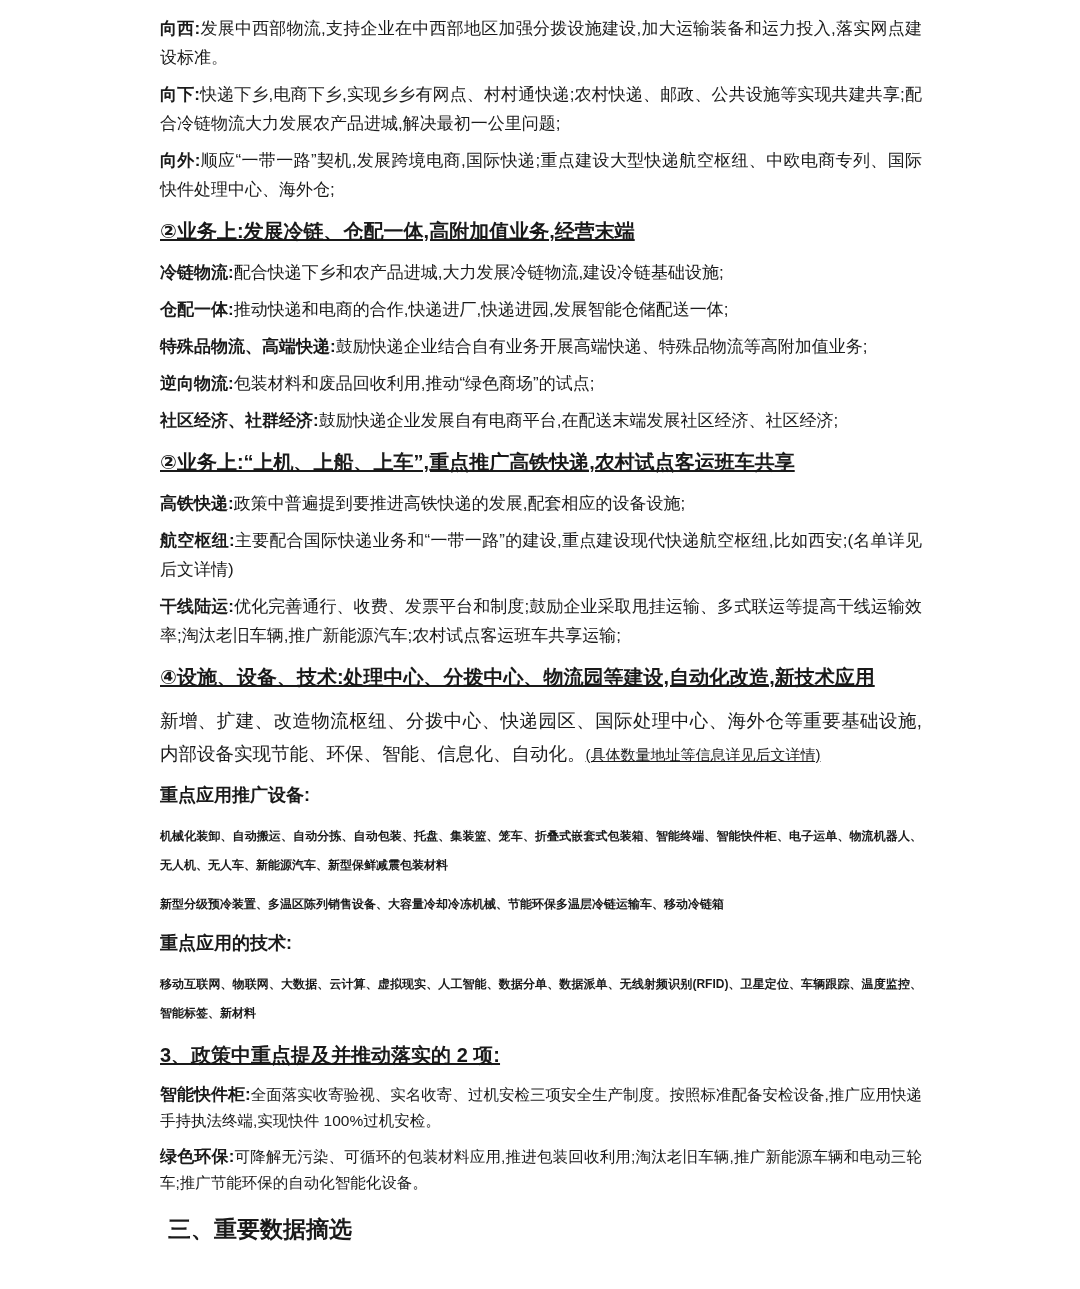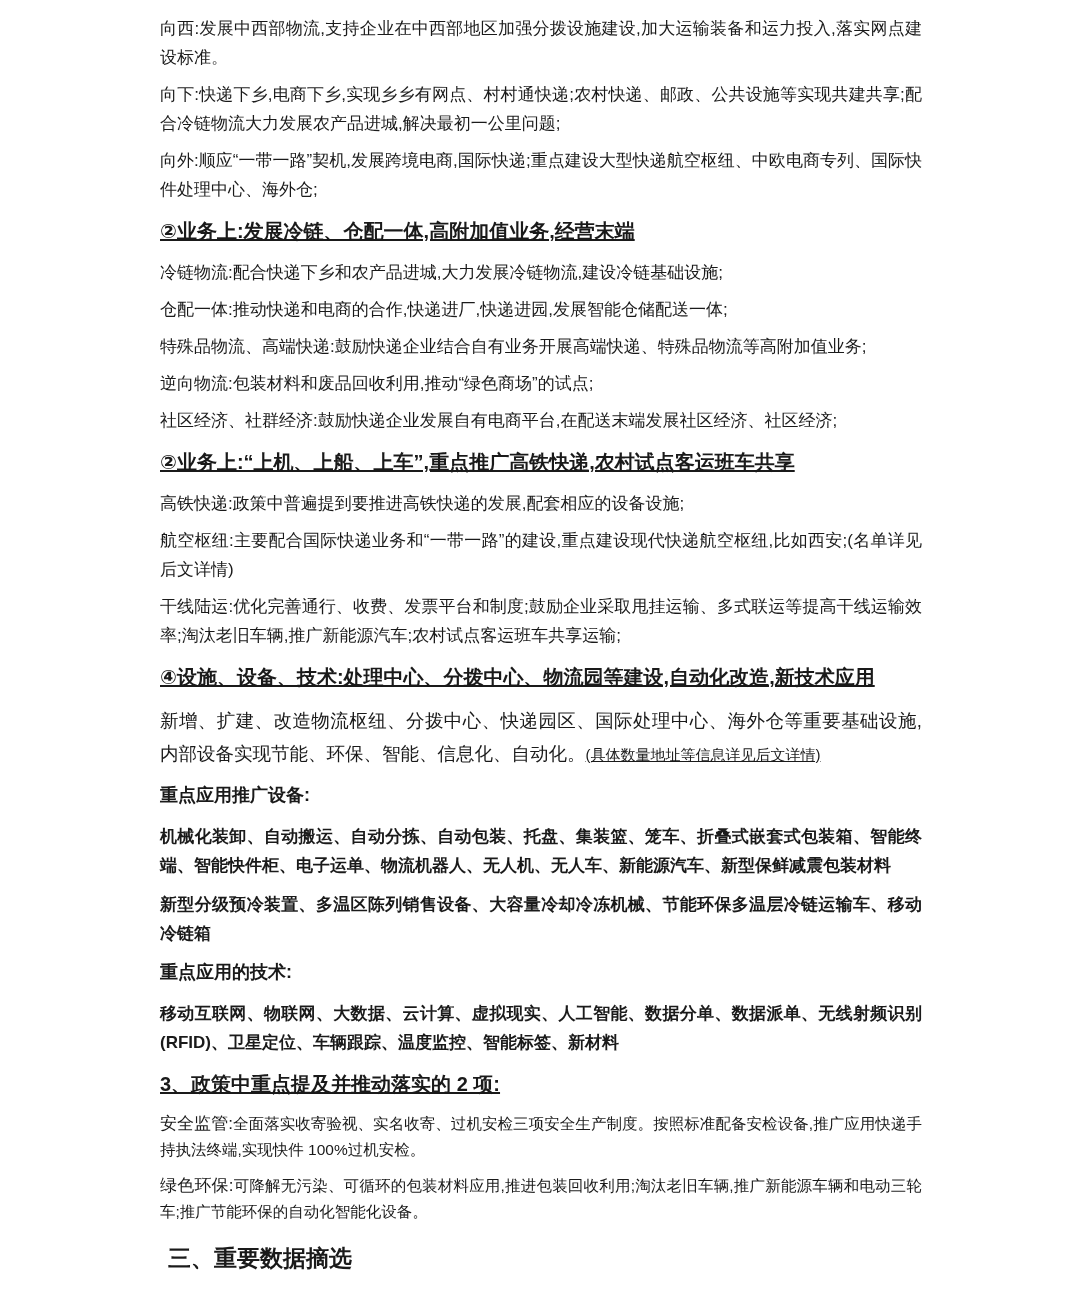--- a/index.html
+++ b/index.html
@@ -24,21 +24,21 @@
     padding: 0;
   }
   .body-para {
     font-size: 17px;
     line-height: 29px;
     margin-bottom: 8px;
     text-align: justify;
   }
   .body-para strong,
   .lead {
-    font-weight: 400;
+    font-weight: 700;
   }
   .sub-heading {
     font-size: 20px;
     line-height: 30px;
     font-weight: 700;
     margin: 12px 0 12px 0;
     text-decoration: underline;
   }
   .big-para {
     font-size: 18.5px;
@@ -50,21 +50,21 @@
     font-size: 15px;
     text-decoration: underline;
   }
   .minor-heading {
     font-size: 18px;
     line-height: 29px;
     font-weight: 700;
     margin: 8px 0 12px 0;
   }
   .bold-list {
-    font-size: 17px;
+    font-size: 12px;
     line-height: 29px;
     font-weight: 700;
     margin-bottom: 10px;
     text-align: justify;
   }
   .small-para {
     font-size: 15.5px;
     line-height: 26px;
     margin-bottom: 10px;
     text-align: justify;
@@ -120,20 +120,20 @@
     <p class="bold-list">机械化装卸、自动搬运、自动分拣、自动包装、托盘、集装篮、笼车、折叠式嵌套式包装箱、智能终端、智能快件柜、电子运单、物流机器人、无人机、无人车、新能源汽车、新型保鲜减震包装材料</p>
 
     <p class="bold-list">新型分级预冷装置、多温区陈列销售设备、大容量冷却冷冻机械、节能环保多温层冷链运输车、移动冷链箱</p>
 
     <h4 class="minor-heading">重点应用的技术:</h4>
 
     <p class="bold-list">移动互联网、物联网、大数据、云计算、虚拟现实、人工智能、数据分单、数据派单、无线射频识别(RFID)、卫星定位、车辆跟踪、温度监控、智能标签、新材料</p>
 
     <h3 class="sub-heading">3、政策中重点提及并推动落实的 2 项:</h3>
 
-    <p class="small-para"><strong class="lead">安全监管:</strong><span>全面落实收寄验视、实名收寄、过机安检三项安全生产制度。按照标准配备安检设备,推广应用快递手持执法终端,实现快件 100%过机安检。</span></p>
+    <p class="small-para"><strong class="lead">智能快件柜:</strong><span>全面落实收寄验视、实名收寄、过机安检三项安全生产制度。按照标准配备安检设备,推广应用快递手持执法终端,实现快件 100%过机安检。</span></p>
 
     <p class="small-para"><strong class="lead">绿色环保:</strong><span>可降解无污染、可循环的包装材料应用,推进包装回收利用;淘汰老旧车辆,推广新能源车辆和电动三轮车;推广节能环保的自动化智能化设备。</span></p>
 
     <h2 class="major-heading">三、重要数据摘选</h2>
 
   </div>
 </div>
 
 </body></html>

